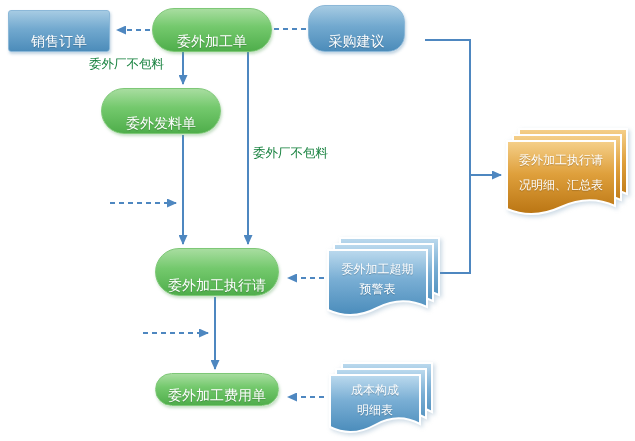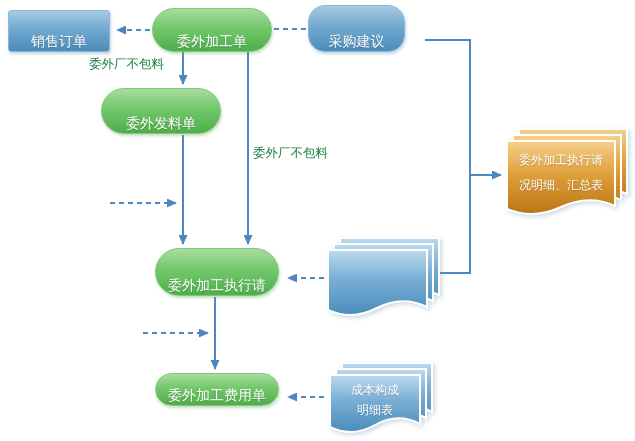--- a/index.html
+++ b/index.html
@@ -100,20 +100,24 @@
 
 
   <div class="doc" style="left:327px;top:237px;width:113px;height:84px;">
     <svg width="113" height="84" viewBox="0 0 113 84">
       <g stroke="#fff" stroke-width="2" fill="url(#docBlue)">
         <path transform="translate(12,0)" d="M1,1 L100,1 L100,58 Q75,46 50,59 Q25,72 1,61 Z"></path>
         <path transform="translate(6,6)" d="M1,1 L100,1 L100,58 Q75,46 50,59 Q25,72 1,61 Z"></path>
         <path transform="translate(0,12)" d="M1,1 L100,1 L100,58 Q75,46 50,59 Q25,72 1,61 Z"></path>
       </g>
     </svg>
+    <div class="doc-text" style="left:0;top:12px;width:101px;height:60px;">
+      <div>委外加工超期</div>
+      <div>预警表</div>
+    </div>
   </div>
 
   <div class="doc" style="left:329px;top:362px;width:104px;height:76px;">
     <svg width="104" height="76" viewBox="0 0 104 76">
       <g stroke="#fff" stroke-width="2" fill="url(#docBlue)">
         <path transform="translate(12,0)" d="M1,1 L91,1 L91,50 Q69,38 46,51 Q23,64 1,53 Z"></path>
         <path transform="translate(6,6)" d="M1,1 L91,1 L91,50 Q69,38 46,51 Q23,64 1,53 Z"></path>
         <path transform="translate(0,12)" d="M1,1 L91,1 L91,50 Q69,38 46,51 Q23,64 1,53 Z"></path>
       </g>
     </svg>

